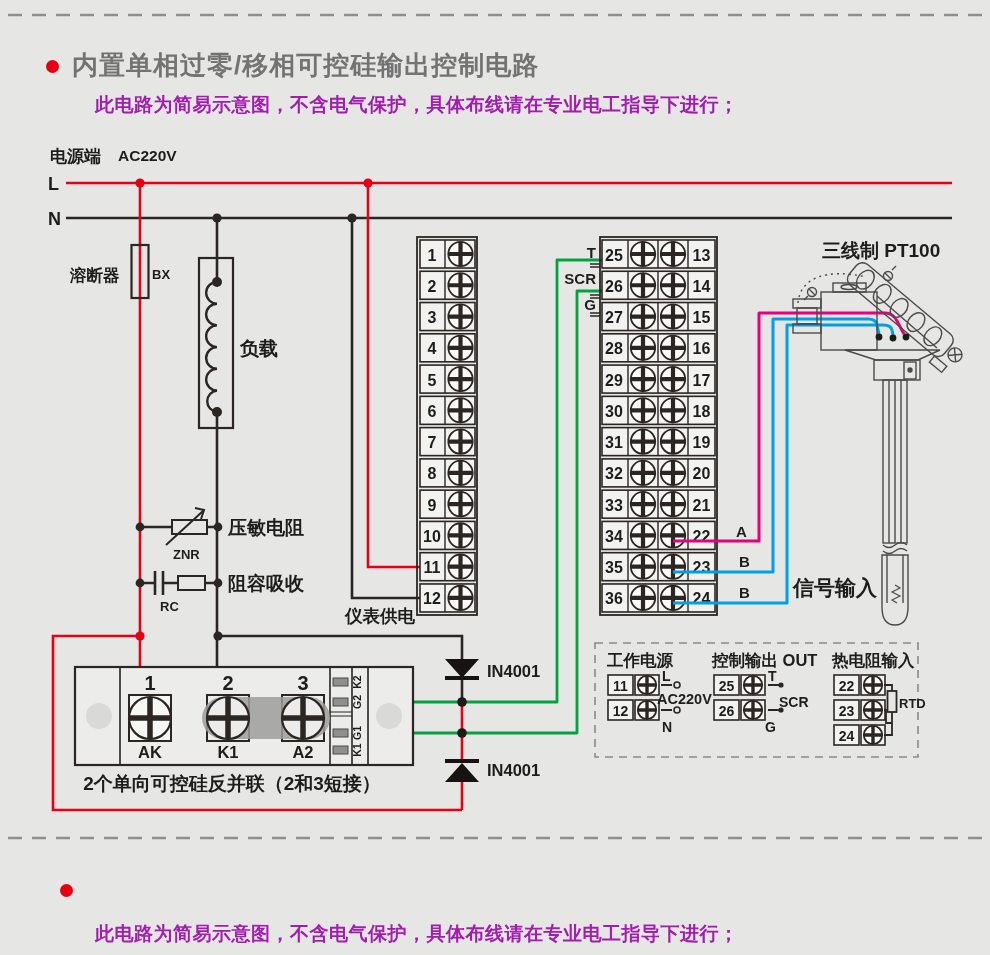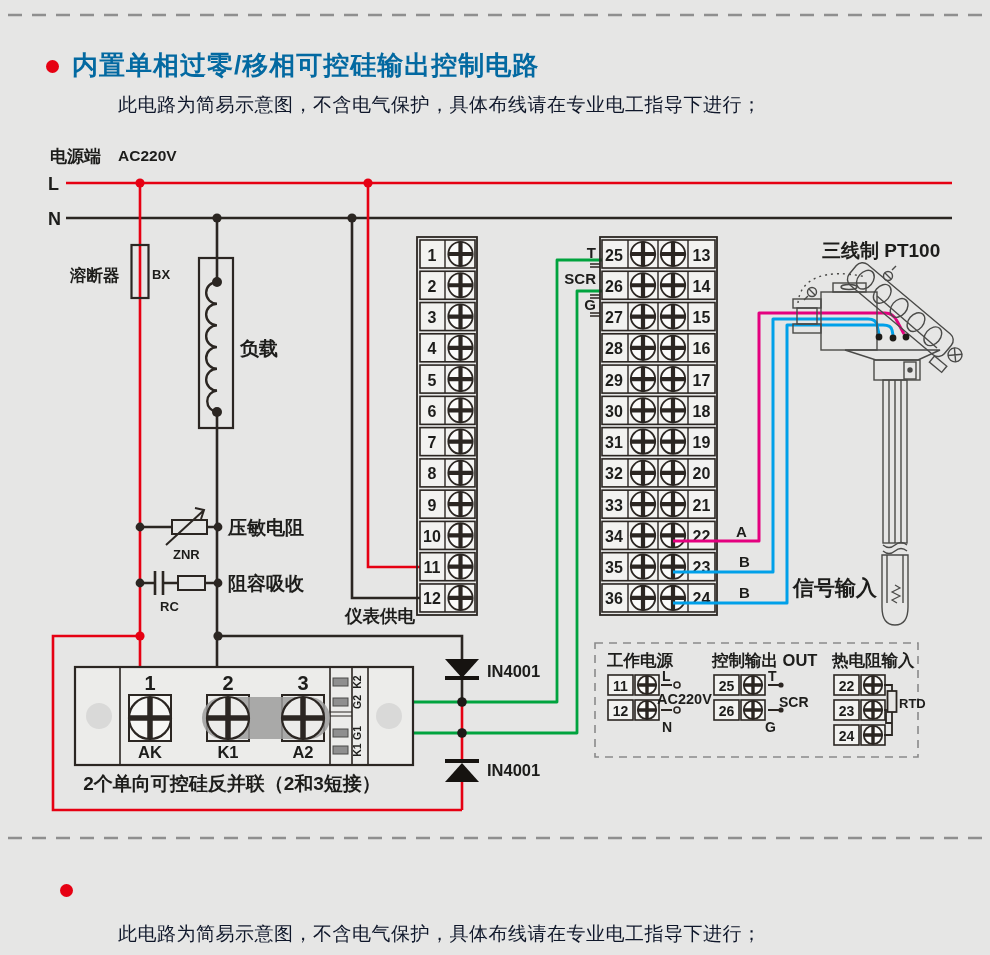--- a/index.html
+++ b/index.html
@@ -1,20 +1,20 @@
 <!DOCTYPE html>
 <html><head>
 <meta charset="utf-8">
 <style>
   html,body{margin:0;padding:0;}
   #stage{position:relative;width:990px;height:955px;background:#e6e6e5;overflow:hidden;
          font-family:"Liberation Sans",sans-serif;}
   .bullet{position:absolute;width:13px;height:13px;border-radius:50%;background:#e60012;}
-  .h-title{position:absolute;font-size:26px;font-weight:bold;color:#0369a1;letter-spacing:1px;white-space:nowrap;}
-  .h-note{position:absolute;font-size:19px;font-weight:normal;color:#0f172a;letter-spacing:0.5px;white-space:nowrap;margin-left:23px;}
+  .h-title{position:absolute;font-size:26px;font-weight:bold;color:#737373;letter-spacing:1px;white-space:nowrap;}
+  .h-note{position:absolute;font-size:19px;font-weight:bold;color:#a21caf;letter-spacing:0.5px;white-space:nowrap;}
   svg{position:absolute;left:0;top:0;}
   text{font-family:"Liberation Sans",sans-serif;font-weight:bold;fill:#1d1d1b;}
 </style>
 </head>
 <body>
 
 <div id="stage">
 
   <span class="bullet" style="left:46px;top:60px;"></span>
   <div class="h-title" style="left:72px;top:48px;">内置单相过零/移相可控硅输出控制电路</div>

